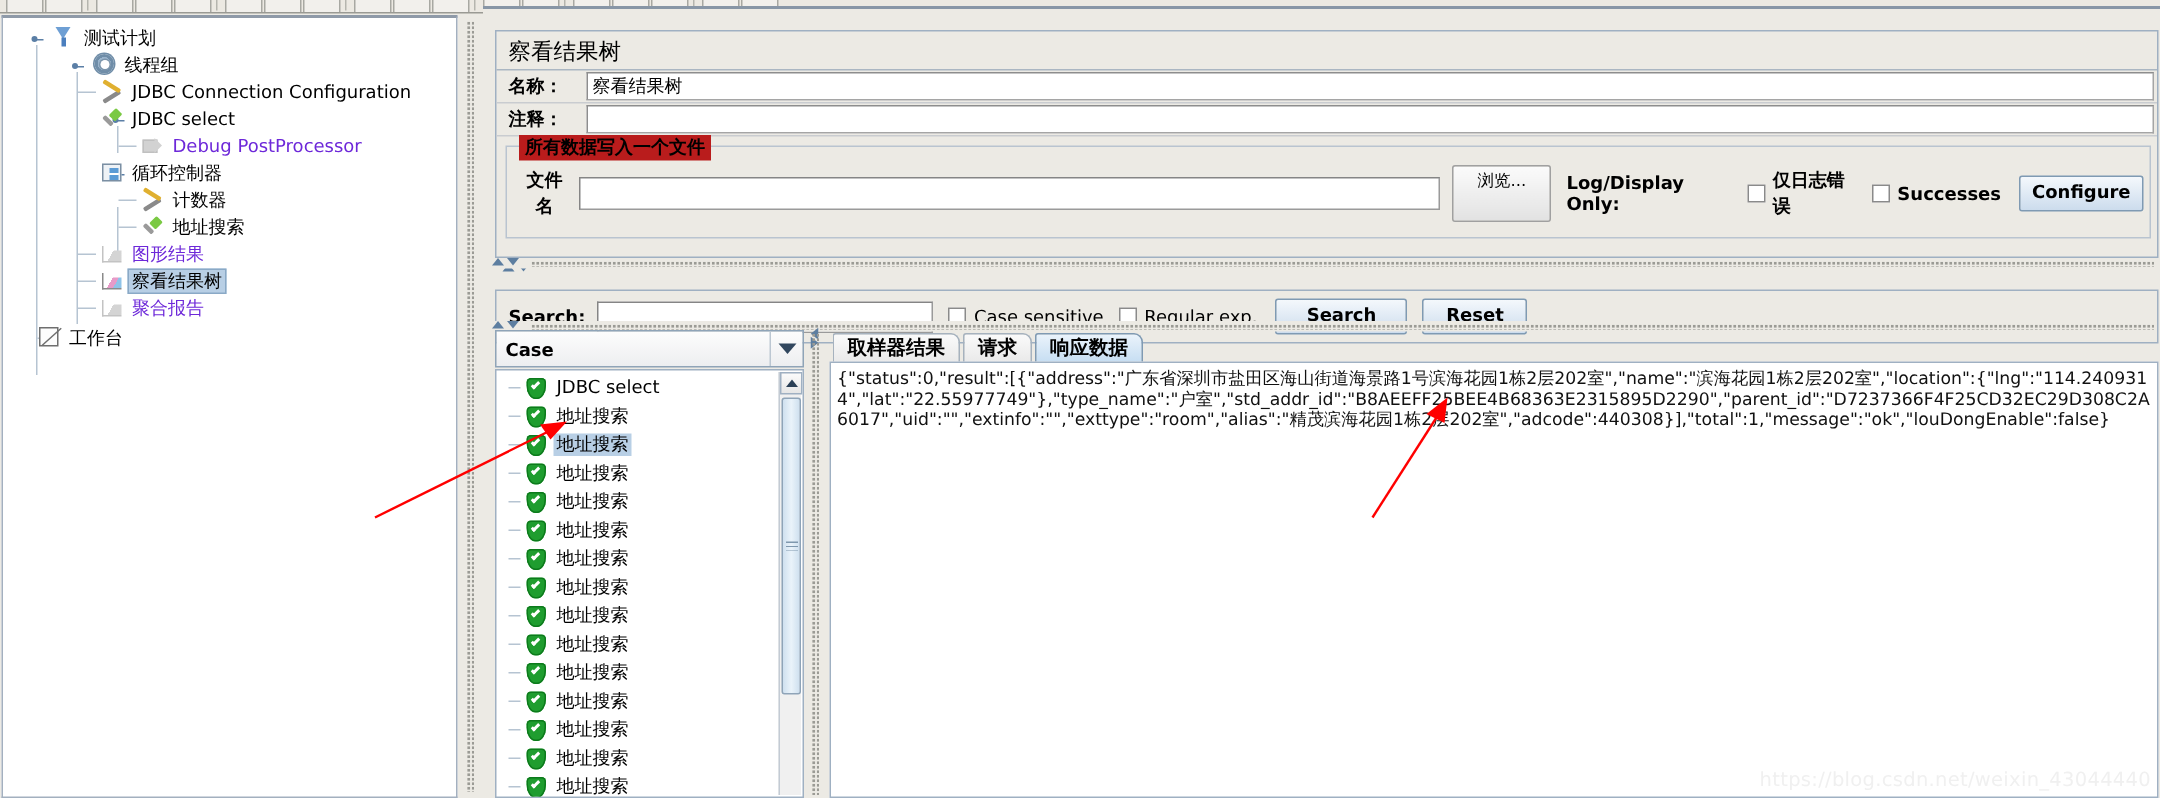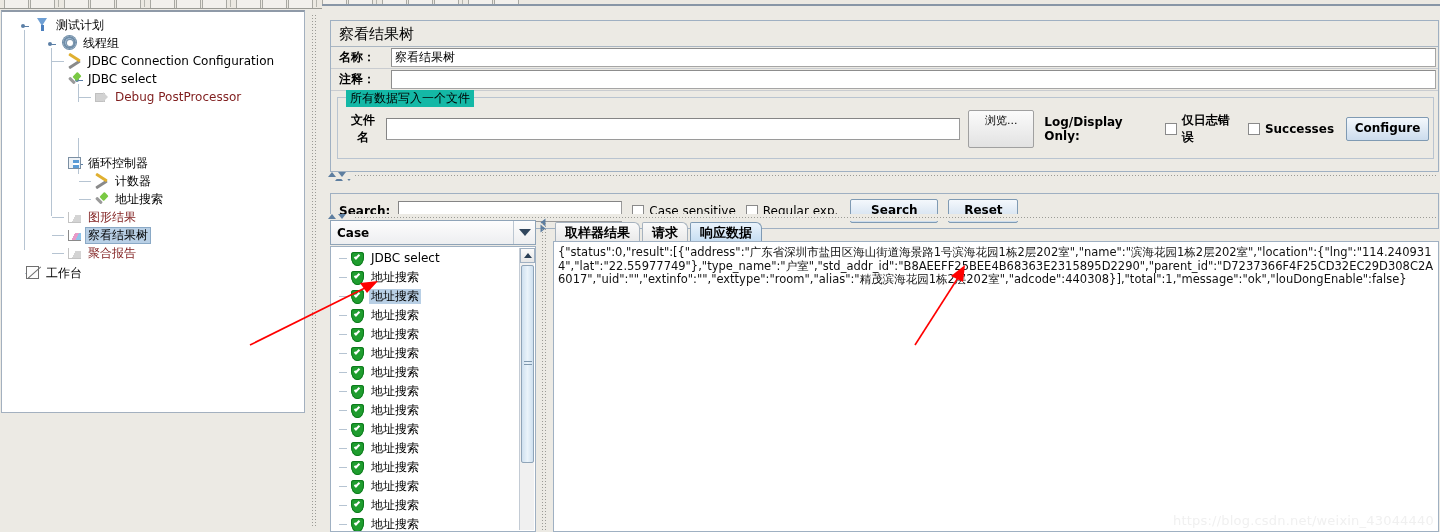--- a/index.html
+++ b/index.html
@@ -22,37 +22,37 @@
     overflow: hidden;
   }
   .tb-btn {
     position: absolute; top: -13px; height: 22px; width: 25px;
     background: #f2f0ec; border: 1px solid #a8a8a2; border-radius: 1px;
   }
   .tb-sep { position:absolute; top:-11px; height:18px; width:1px; background:#b5b5ae; }
 
   
   .tree-panel {
-    position: absolute; left: 1px; top: 10px; width: 304px; height: 403px;
+    position: absolute; left: 1px; top: 10px; width: 304px; height: 522px;
     background: #ffffff;
     border: 1px solid #a3b0bf;
     border-top: 2px solid #8f9aa8;
     overflow: hidden;
   }
   .tree-inner { position: relative; padding: 4px 0 0 0; }
 
   .node {
     position: relative;
     height: 18px;
     display: flex; align-items: center;
     white-space: nowrap;
     font-size: 12px;
   }
   .node .lbl { padding: 0 3px; line-height: 15px; }
-  .node.disabled .lbl { color: #7f1d1d; }
+  .node.disabled .lbl { color: #6d28d9; }
   .node .lbl.sel {
     background: #b8cfe5;
     border: 1px solid #8aa9c6;
     padding: 0 2px;
   }
   .icon { width: 17px; height: 16px; position: relative; flex: 0 0 17px; margin-right: 2px; }
 
   
   .vline { position: absolute; width: 1px; background: #b6c4d2; }
   .hline { position: absolute; height: 1px; background: #b6c4d2; }
@@ -186,22 +186,22 @@
     border:1px solid #a5a5a5;
     border-top-color:#8d8d8d; border-left-color:#8d8d8d;
     margin-right:2px; padding-left:3px; line-height:17px; font-size:12px;
   }
 
   .group-box {
     position:absolute; left:6px; top:76px; right:4px; height:62px;
     border:1px solid #b9c4d0;
   }
   .group-legend {
-    position:absolute; left:8px; top:-8px; background:#14b8a6;
-    padding:0 4px; font-size:12px; font-weight:normal;
+    position:absolute; left:8px; top:-8px; background:#b91c1c;
+    padding:0 4px; font-size:12px; font-weight:bold;
   }
   .file-row { display:flex; align-items:center; height:26px; margin-top:18px; padding:0 4px; }
   .file-row .flabel2 { font-weight:bold; font-size:12px; padding:0 6px 0 4px;text-align:center; }
   .file-input {
     height:22px; width:610px; background:#ffffff;
     border:1px solid #9a9a9a; border-top-color:#858585; border-left-color:#858585;
   }
   .btn {
     background: linear-gradient(#fbfbfb, #e2e2e2);
     border:1px solid #a0a0a0;
@@ -443,21 +443,21 @@
       </div>
 
       <div class="node disabled" style="padding-left:91px;">
         <div class="hline" style="left:77px; top:9px; width:12px;"></div>
         <span class="icon">
             <i class="ic-arrow-grey"></i>
           </span>
         <span class="lbl">Debug PostProcessor</span>
       </div>
 
-      <div class="node" style="padding-left:64px;margin-top:48px;">
+      <div class="node" style="padding-left:64px;">
         <div class="handle" style="left:73px; top:6px;"></div>
         <span class="icon">
             <i class="ic-ctrl"></i>
           </span>
         <span class="lbl">循环控制器</span>
       </div>
 
       <div class="node" style="padding-left:91px;">
         <div class="hline" style="left:77px; top:9px; width:12px;"></div>
         <span class="icon">

